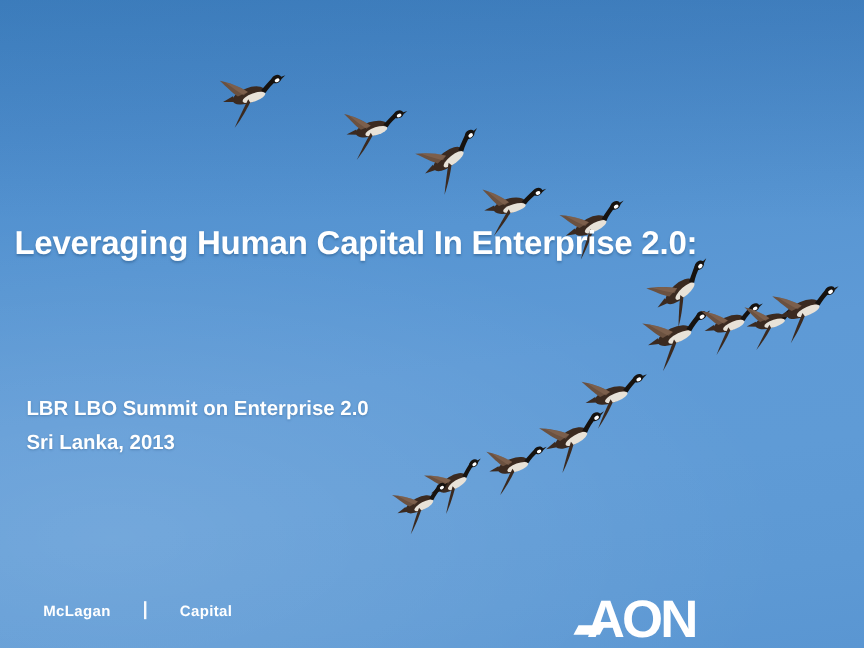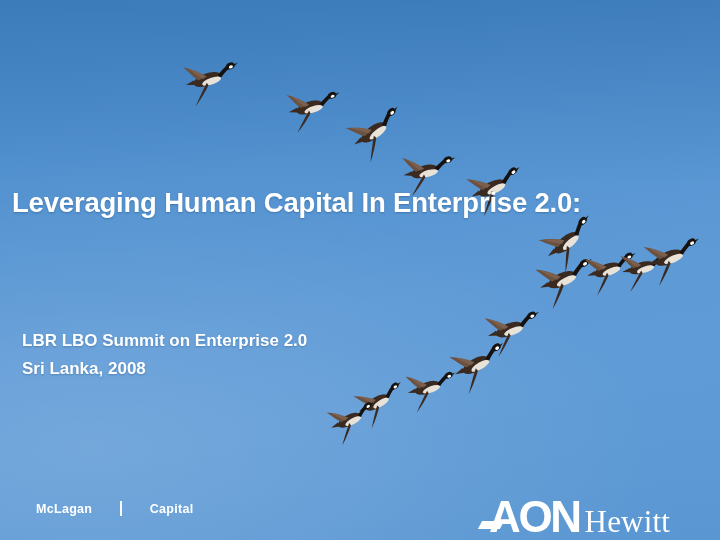--- a/index.html
+++ b/index.html
@@ -357,28 +357,27 @@
           <ellipse cx="55.8" cy="11.6" rx="2.1" ry="1.5" fill="#ffffff" transform="rotate(-12 55.8 11.6)"></ellipse>
           <path d="M59.2,9.6 L63.4,9.0 L59.4,11.4 Z" fill="#1b1713"></path>
         </svg>
       </div>
     </div>
 
   <div id="title">Leveraging Human Capital In Enterprise 2.0:</div>
 
   <div id="subtitle">
     <span class="sub-line">LBR LBO Summit on Enterprise 2.0</span>
-    <span class="sub-line">Sri Lanka, 2008</span>
+    <span class="sub-line">Sri Lanka, 2013</span>
   </div>
 
   <div id="footer-brands">
     <span class="brand-mclagan">McLagan</span>
     <span class="sep"></span>
     <span class="brand-radford">Capital</span>
   </div>
 
   <div id="aon-logo">
     <span class="aon-slash"></span>
     <span class="aon-mark">AON</span>
-    <span class="hewitt-word">Hewitt</span>
   </div>
 
 </div>
 
 </body></html>

